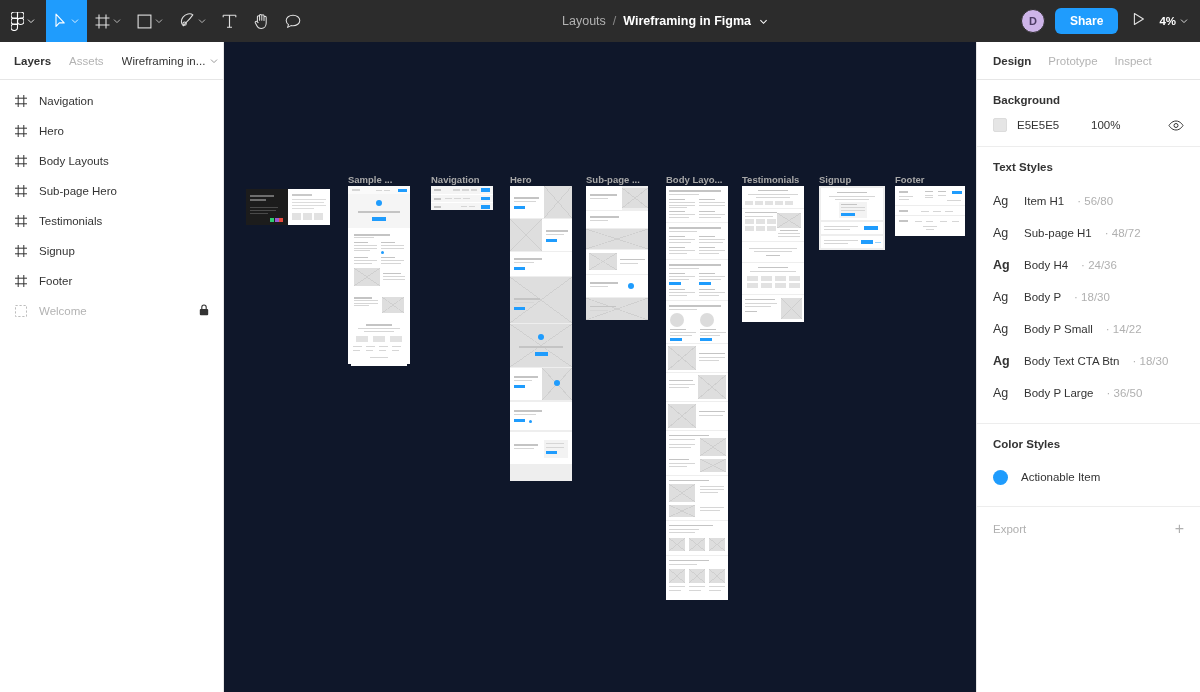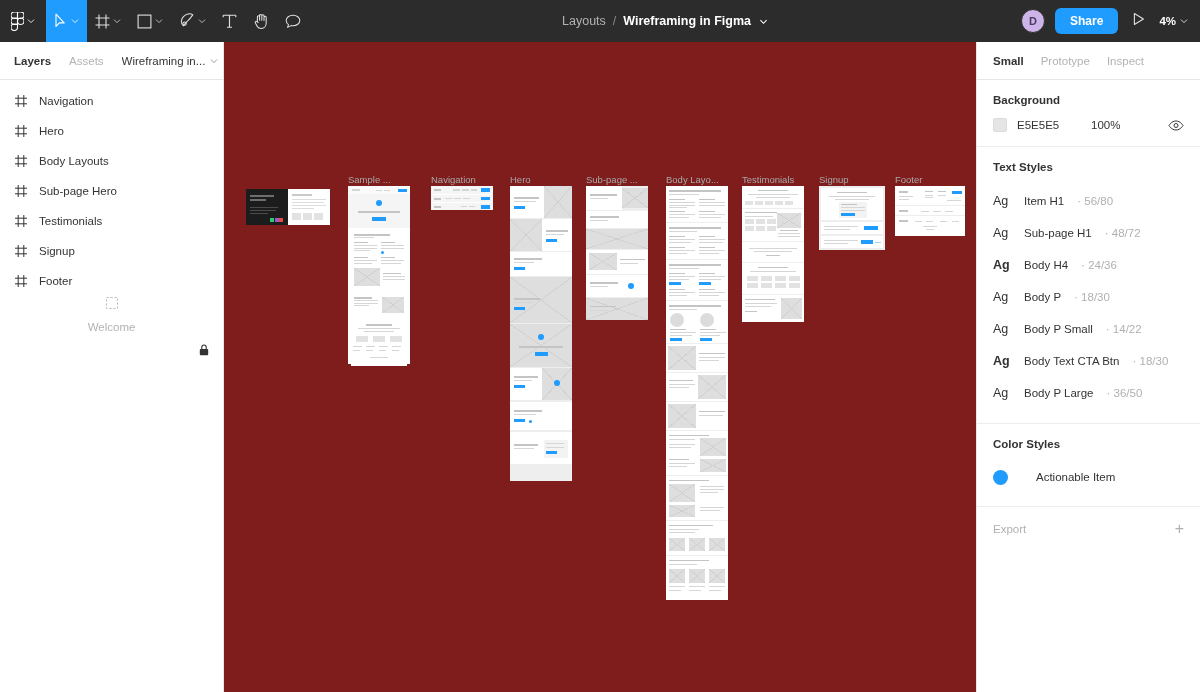--- a/index.html
+++ b/index.html
@@ -66,25 +66,25 @@
     margin-left: auto; display: flex; align-items: center; gap: 5px;
     color: #333; font-size: 11.5px; max-width: 104px;
   }
   .sb-page span.txt { overflow: hidden; white-space: nowrap; text-overflow: ellipsis; }
   .layer-list { padding: 6px 0; }
   .layer {
     height: 30px; display: flex; align-items: center; gap: 11px;
     padding: 0 14px; font-size: 11.5px; color: #333333; cursor: default;
   }
   .layer .lyr-icon { width: 14px; display: flex; align-items: center; justify-content: center; flex: 0 0 14px;}
-  .layer.muted { color: #b3b3b3; flex-direction: column; }
+  .layer.muted { color: #b3b3b3; }
   .layer .lock { margin-left: auto; }
 
   
-  .canvas { flex: 1; background: #7f1d1d; position: relative; overflow: hidden; }
+  .canvas { flex: 1; background: #0f172a; position: relative; overflow: hidden; font-weight: bold; }
   .frame-label {
     position: absolute; font-size: 9.5px; color: #a8a8a8;
     white-space: nowrap; overflow: hidden; text-overflow: ellipsis;
   }
   .frame { position: absolute; background: #ffffff; }
 
   
   .wf { position: absolute; }
   .wf-card { background: #ffffff; }
   .wf-band { background: #f5f5f5; }
@@ -122,21 +122,21 @@
   .bg-op { flex: 1; }
   .eye { margin-left: auto; display: flex; align-items: center; }
   .style-row {
     display: flex; align-items: center; gap: 13px; height: 32px;
     font-size: 11.5px; color: #333; cursor: default;
   }
   .ag { font-size: 12.5px; color: #333; width: 18px; }
   .ag.bold { font-weight: 700; }
   .style-name { color: #333; }
   .style-meta { color: #b0b0b0; }
-  .color-row { display: flex; align-items: center; gap: 28px; height: 30px; font-size: 11.5px; color: #333; }
+  .color-row { display: flex; align-items: center; gap: 13px; height: 30px; font-size: 11.5px; color: #333; }
   .color-dot { width: 15px; height: 15px; border-radius: 50%; background: #1f9cfd; }
   .export-row { display: flex; align-items: center; font-size: 11.5px; color: #b0b0b0; }
   .export-plus { margin-left: auto; color: #b0b0b0; font-size: 16px; line-height: 1; }
 </style>
 </head>
 <body>
 
 <div id="app">
 
   <div class="topbar">
@@ -799,21 +799,21 @@
         <div class="wf wf-line" style="left:45px;top:34.5px;width:7px;height:1px;"></div>
         <div class="wf wf-line" style="left:57px;top:34.5px;width:7px;height:1px;"></div>
         <div class="wf wf-line" style="left:28px;top:40px;width:14px;height:1px;"></div>
         <div class="wf wf-line" style="left:31px;top:43px;width:8px;height:1px;"></div>
       </div>
 
     </div>
 
     <div class="rpanel">
       <div class="rp-tabs">
-        <div class="rp-tab active">Small</div>
+        <div class="rp-tab active">Design</div>
         <div class="rp-tab">Prototype</div>
         <div class="rp-tab">Inspect</div>
       </div>
 
       <div class="rp-section">
         <div class="rp-title">Background</div>
         <div class="bg-row">
           <div class="bg-swatch"></div>
           <div class="bg-hex">E5E5E5</div>
           <div class="bg-op">100%</div>

